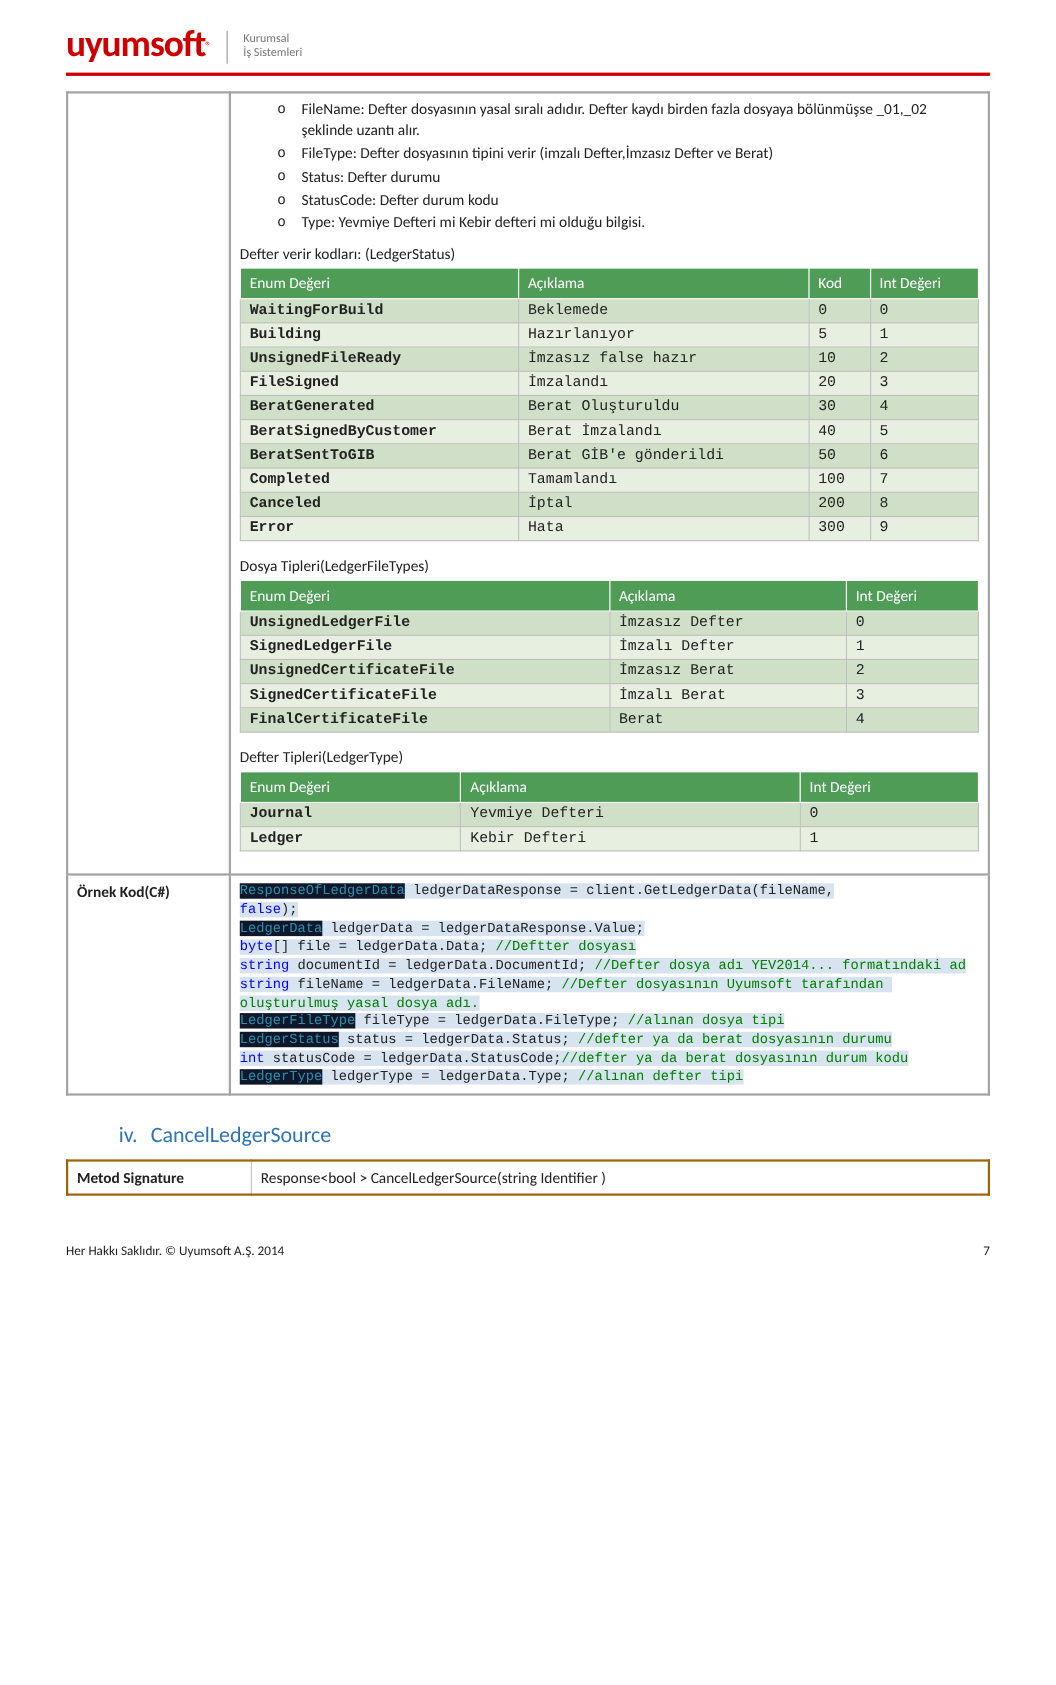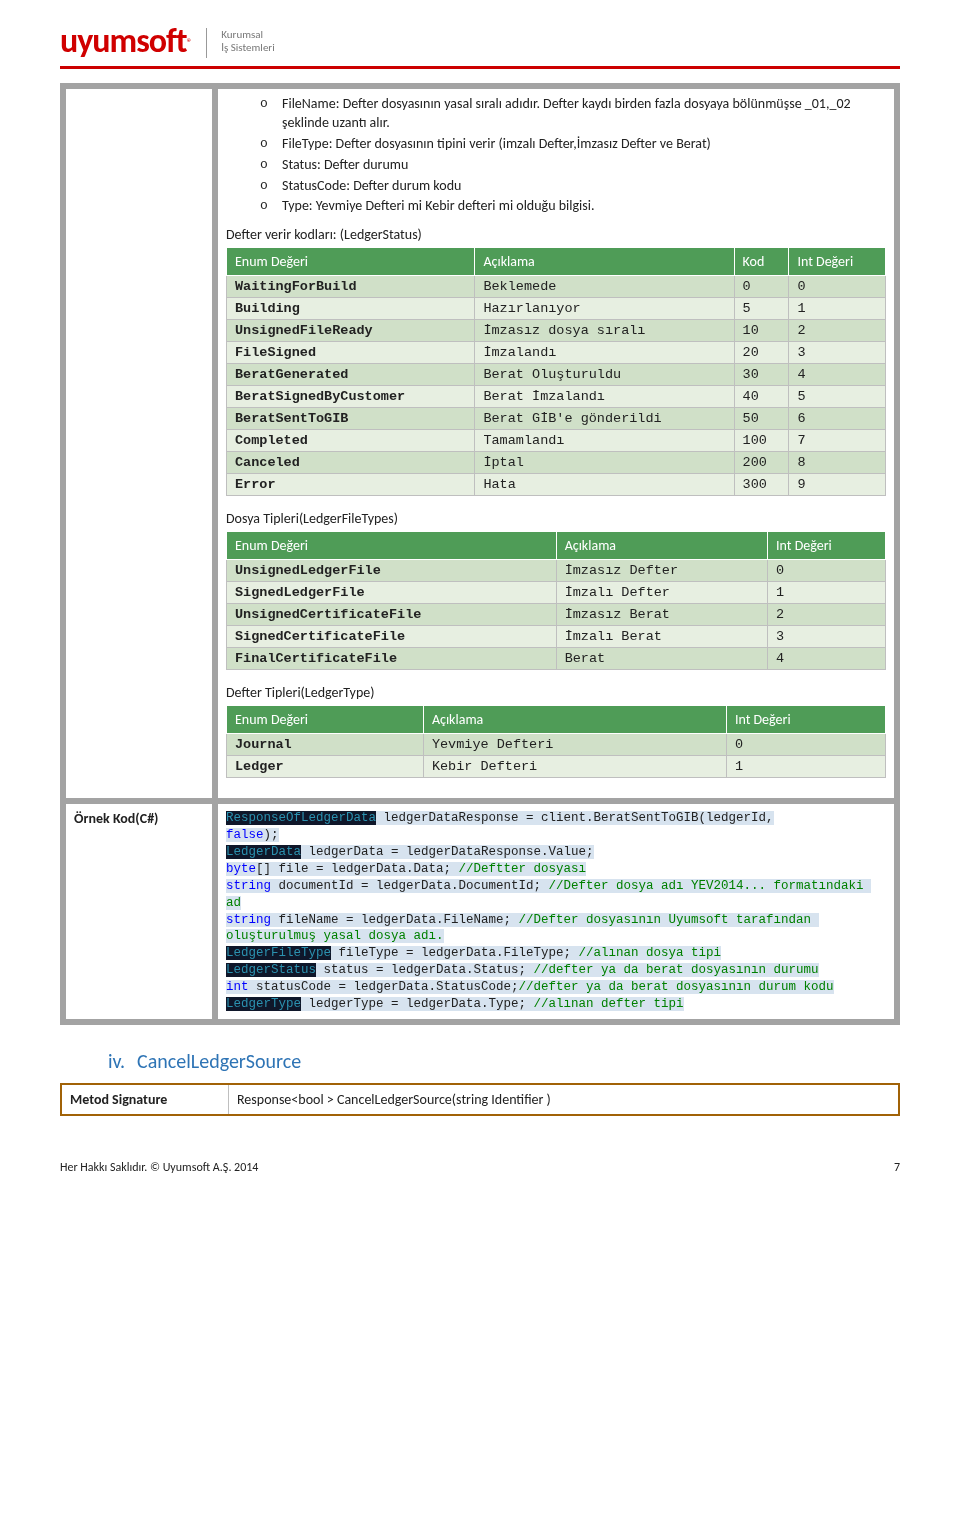--- a/index.html
+++ b/index.html
@@ -50,21 +50,21 @@
     border-top: 3px solid #c00;
     margin: 0 0 14px 0;
   }
 
   .outer-table {
     border-collapse: collapse;
     width: 100%;
     border: 1px solid #bfbfbf;
   }
   .outer-table > tbody > tr > td {
-    border: 6px solid #a3a3a3;
+    border: 2px solid #a3a3a3;
     vertical-align: top;
     padding: 6px 8px;
     font-size: 14px;
   }
   .outer-left {
     width: 130px;
     font-weight: bold;
   }
 
   .bullet-list {
@@ -204,21 +204,21 @@
                   <td>0</td>
                 </tr>
             <tr>
                   <td class="mono-bold">Building</td>
                   <td>Hazırlanıyor</td>
                   <td>5</td>
                   <td>1</td>
                 </tr>
             <tr>
                   <td class="mono-bold">UnsignedFileReady</td>
-                  <td>İmzasız dosya sıralı</td>
+                  <td>İmzasız false hazır</td>
                   <td>10</td>
                   <td>2</td>
                 </tr>
             <tr>
                   <td class="mono-bold">FileSigned</td>
                   <td>İmzalandı</td>
                   <td>20</td>
                   <td>3</td>
                 </tr>
             <tr>
@@ -314,21 +314,21 @@
                   <td>Kebir Defteri</td>
                   <td>1</td>
                 </tr>
           </tbody>
             </table>
         </td>
       </tr>
       <tr>
         <td class="outer-left">Örnek Kod(C#)</td>
         <td>
-<div class="code-block"><span class="hl-bg"><span class="hl-type">ResponseOfLedgerData</span><span> ledgerDataResponse = client.BeratSentToGIB(ledgerId,</span></span>
+<div class="code-block"><span class="hl-bg"><span class="hl-type">ResponseOfLedgerData</span><span> ledgerDataResponse = client.GetLedgerData(fileName,</span></span>
 <span class="hl-bg"><span class="hl-kw">false</span><span>);</span></span>
 <span class="hl-bg"><span class="hl-type">LedgerData</span><span> ledgerData = ledgerDataResponse.Value;</span></span>
 <span class="hl-bg"><span class="hl-kw">byte</span><span>[] file = ledgerData.Data; </span><span class="hl-cmt">//Deftter dosyası</span></span>
 <span class="hl-bg"><span class="hl-kw">string</span><span> documentId = ledgerData.DocumentId; </span><span class="hl-cmt">//Defter dosya adı YEV2014... formatındaki ad</span></span>
 <span class="hl-bg"><span class="hl-kw">string</span><span> fileName = ledgerData.FileName; </span><span class="hl-cmt">//Defter dosyasının Uyumsoft tarafından oluşturulmuş yasal dosya adı.</span></span>
 <span class="hl-bg"><span class="hl-type">LedgerFileType</span><span> fileType = ledgerData.FileType; </span><span class="hl-cmt">//alınan dosya tipi</span></span>
 <span class="hl-bg"><span class="hl-type">LedgerStatus</span><span> status = ledgerData.Status; </span><span class="hl-cmt">//defter ya da berat dosyasının durumu</span></span>
 <span class="hl-bg"><span class="hl-kw">int</span><span> statusCode = ledgerData.StatusCode;</span><span class="hl-cmt">//defter ya da berat dosyasının durum kodu</span></span>
 <span class="hl-bg"><span class="hl-type">LedgerType</span><span> ledgerType = ledgerData.Type; </span><span class="hl-cmt">//alınan defter tipi</span></span></div>
         </td>

